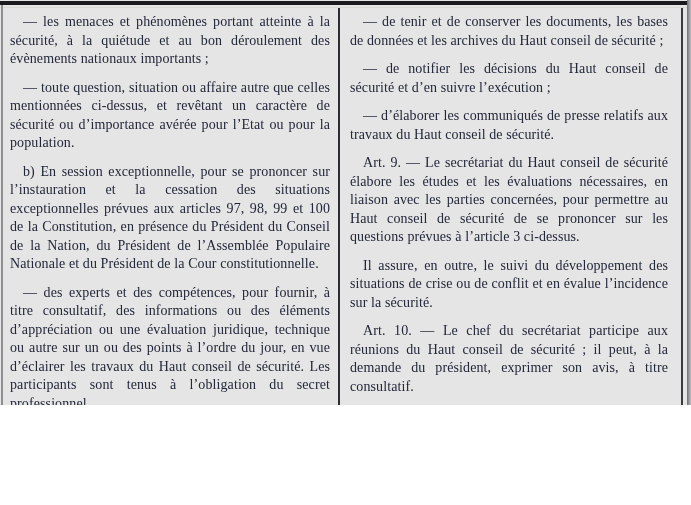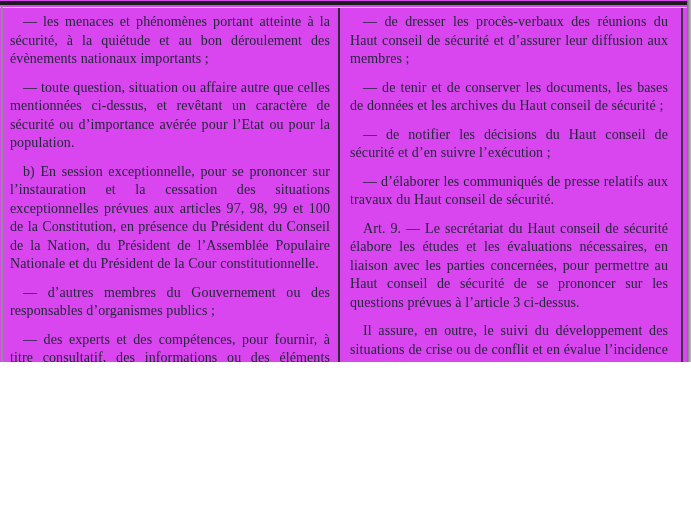--- a/index.html
+++ b/index.html
@@ -3,22 +3,22 @@
 <meta charset="utf-8">
 <style>
   html, body {
     margin: 0;
     padding: 0;
     background: #ffffff;
   }
   .page {
     position: relative;
     width: 691px;
-    height: 362px;
-    background: #d946ef;
+    height: 405px;
+    background: #e5e5e5;
     overflow: hidden;
     font-family: "Liberation Serif", "DejaVu Serif", serif;
     color: #222739;
   }
   
   .border-top {
     position: absolute;
     top: 1px; left: 0; width: 691px; height: 4px;
     background: #1b1b1f;
   }
@@ -72,26 +72,24 @@
   <div class="hairline-top"></div>
   <div class="border-left"></div>
   <div class="column-divider"></div>
   <div class="border-right"></div>
   <div class="scan-edge"></div>
 
   <div class="col col-left">
     <p>— les menaces et phénomènes portant atteinte à la sécurité, à la quiétude et au bon déroulement des évènements nationaux importants ;</p>
     <p>— toute question, situation ou affaire autre que celles mentionnées ci-dessus, et revêtant un caractère de sécurité ou d’importance avérée pour l’Etat ou pour la population.</p>
     <p>b) En session exceptionnelle, pour se prononcer sur l’instauration et la cessation des situations exceptionnelles prévues aux articles 97, 98, 99 et 100 de la Constitution, en présence du Président du Conseil de la Nation, du Président de l’Assemblée Populaire Nationale et du Président de la Cour constitutionnelle.</p>
-    <p>— d’autres membres du Gouvernement ou des responsables d’organismes publics ;</p>
     <p>— des experts et des compétences, pour fournir, à titre consultatif, des informations ou des éléments d’appréciation ou une évaluation juridique, technique ou autre sur un ou des points à l’ordre du jour, en vue d’éclairer les travaux du Haut conseil de sécurité. Les participants sont tenus à l’obligation du secret professionnel.</p>
   </div>
 
   <div class="col col-right">
-    <p>— de dresser les procès-verbaux des réunions du Haut conseil de sécurité et d’assurer leur diffusion aux membres ;</p>
     <p>— de tenir et de conserver les documents, les bases de données et les archives du Haut conseil de sécurité ;</p>
     <p>— de notifier les décisions du Haut conseil de sécurité et d’en suivre l’exécution ;</p>
     <p>— d’élaborer les communiqués de presse relatifs aux travaux du Haut conseil de sécurité.</p>
     <p>Art. 9. — Le secrétariat du Haut conseil de sécurité élabore les études et les évaluations nécessaires, en liaison avec les parties concernées, pour permettre au Haut conseil de sécurité de se prononcer sur les questions prévues à l’article 3 ci-dessus.</p>
     <p>Il assure, en outre, le suivi du développement des situations de crise ou de conflit et en évalue l’incidence sur la sécurité.</p>
     <p>Art. 10. — Le chef du secrétariat participe aux réunions du Haut conseil de sécurité ; il peut, à la demande du président, exprimer son avis, à titre consultatif.</p>
   </div>
 
 </div>
 

